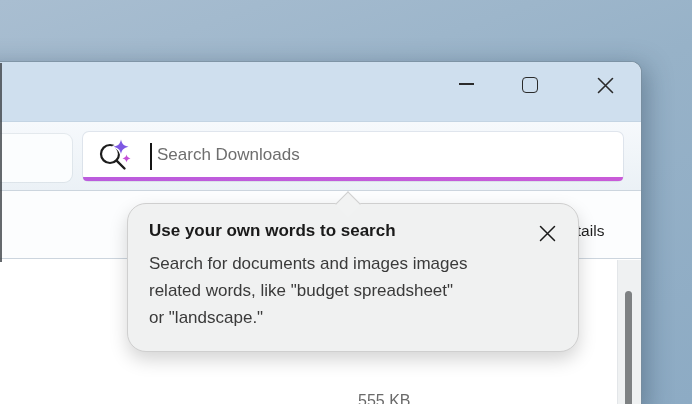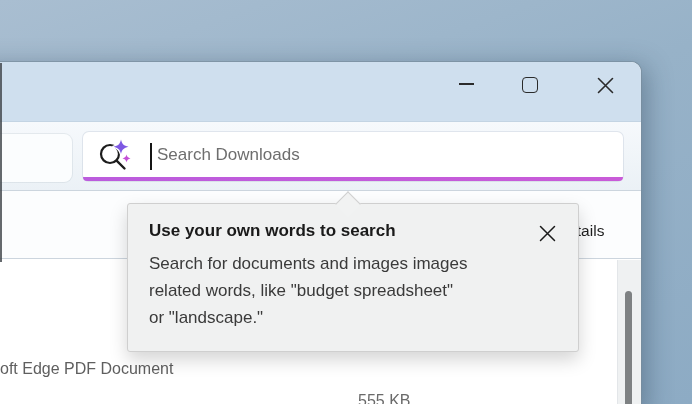--- a/index.html
+++ b/index.html
@@ -91,21 +91,21 @@
 
   
   .left-strip {
     position:absolute; left:0; top:63px; width:2px; height:199px;
     background:rgba(62,67,72,.8); z-index:6;
   }
 
   
   .tooltip {
     position:absolute; left:127px; top:203px; width:452px; height:149px;
-    background:#f0f1f1; border:1px solid #cfcfcf; border-radius:3px;
+    background:#f0f1f1; border:1px solid #cfcfcf; border-radius:19px;
     box-shadow:0 8px 18px rgba(0,0,0,.17);
     z-index:50;
   }
   .tooltip .arrow {
     position:absolute; left:211px; top:-9px; width:18px; height:18px;
     background:#f1f2f2; transform:rotate(45deg);
     border-left:1px solid #cfcfcf; border-top:1px solid #cfcfcf;
   }
   .tt-title {
     position:absolute; left:21px; top:17px;
@@ -153,21 +153,20 @@
         <input class="search-input" type="text" value="" placeholder="Search Downloads" style="">
       </div>
     </div>
 
     <div class="toolbar-row">
       <span class="details-btn">Details</span>
     </div>
 
     <div class="content">
       <div class="file-row">
-        <span class="file-type">oft Edge PDF Document</span>
         <span class="file-size">555 KB</span>
       </div>
       <div class="scroll-track">
         <div class="scroll-thumb"></div>
       </div>
     </div>
 
   </div>
 
   <div class="left-strip"></div>

